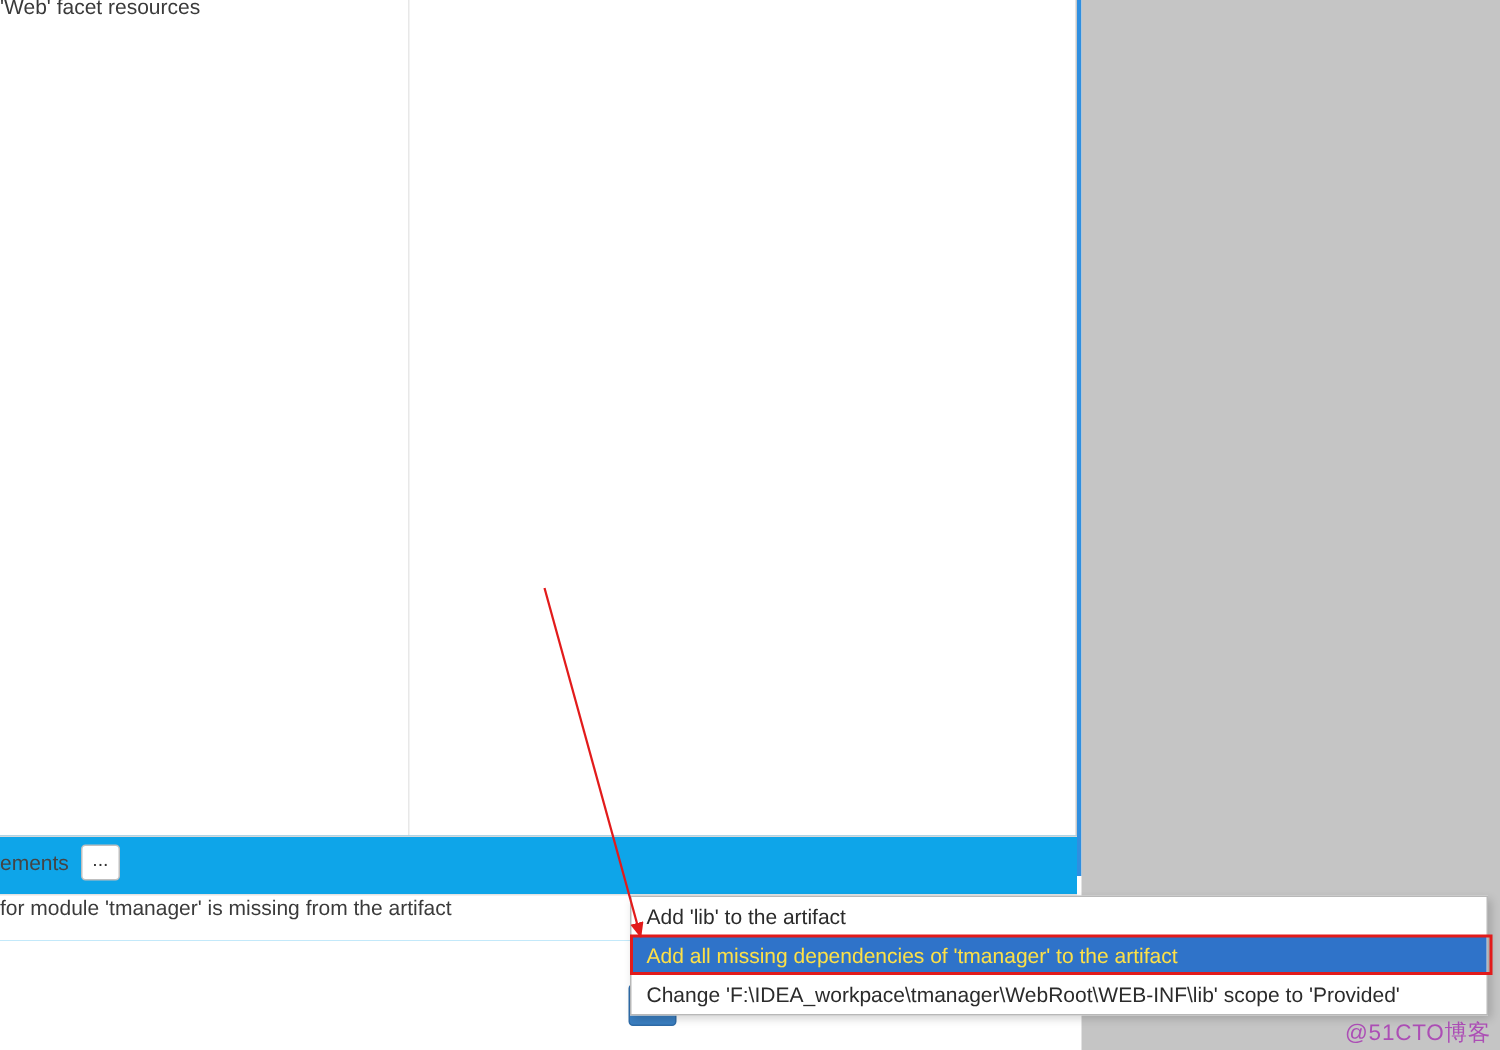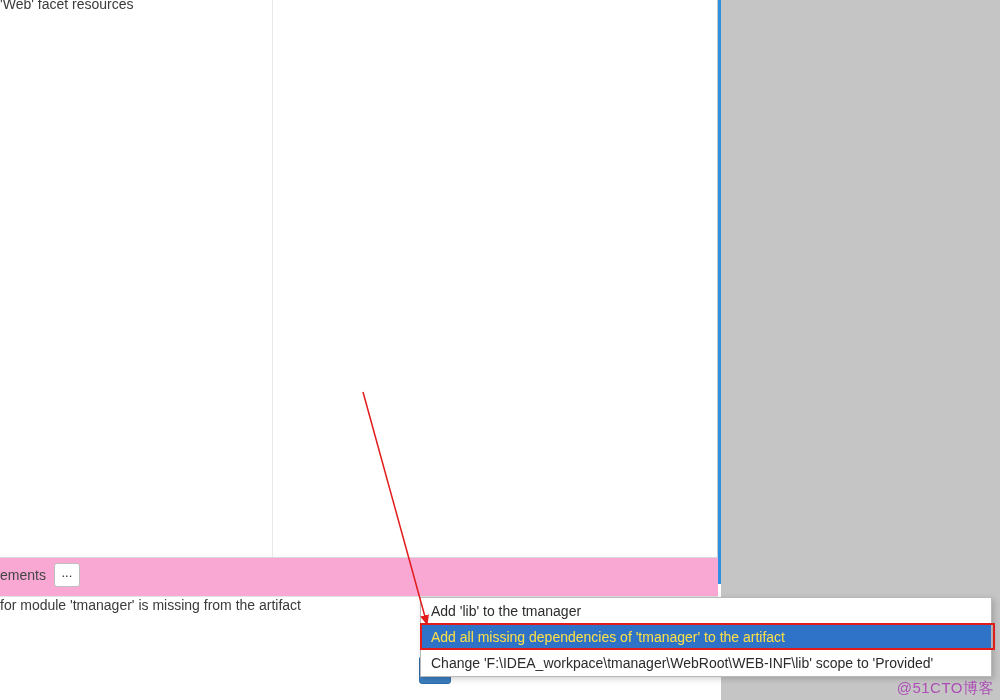--- a/index.html
+++ b/index.html
@@ -52,21 +52,21 @@
       left: 721px;
       width: 279px;
       height: 700px;
       background: #c5c5c5;
     }
     .bottom-panel {
       position: absolute;
       top: 557px;
       left: 0;
       width: 718px;
-      background: #f9a8d4;
+      background: #0ea5e9;
       border-top: 1px solid #d8d8d8;
     }
     .elements-row {
       display: flex;
       align-items: center;
       height: 34px;
       padding-left: 0;
     }
     .elements-label {
       font-size: 14px;
@@ -172,21 +172,21 @@
   <div class="elements-row">
     <span class="elements-label">ements</span>
     <button class="ellipsis-btn">...</button>
   </div>
   <div class="warning-row"> for module 'tmanager' is missing from the artifact</div>
 </div>
 
 <div class="fix-btn"></div>
 
 <div class="context-menu">
-  <div class="menu-item">Add 'lib' to the tmanager</div>
+  <div class="menu-item">Add 'lib' to the artifact</div>
   <div class="menu-item selected">Add all missing dependencies of 'tmanager' to the artifact</div>
   <div class="menu-item">Change 'F:\IDEA_workpace\tmanager\WebRoot\WEB-INF\lib' scope to 'Provided'</div>
 </div>
 
 <div class="red-box"></div>
 
 <svg class="arrow-svg" width="120" height="250">
   <defs>
     <marker id="arrowhead" markerWidth="8" markerHeight="8" refX="6" refY="3" orient="auto">
       <polygon points="0 0, 7 3, 0 6" fill="#e21b1b"></polygon>

